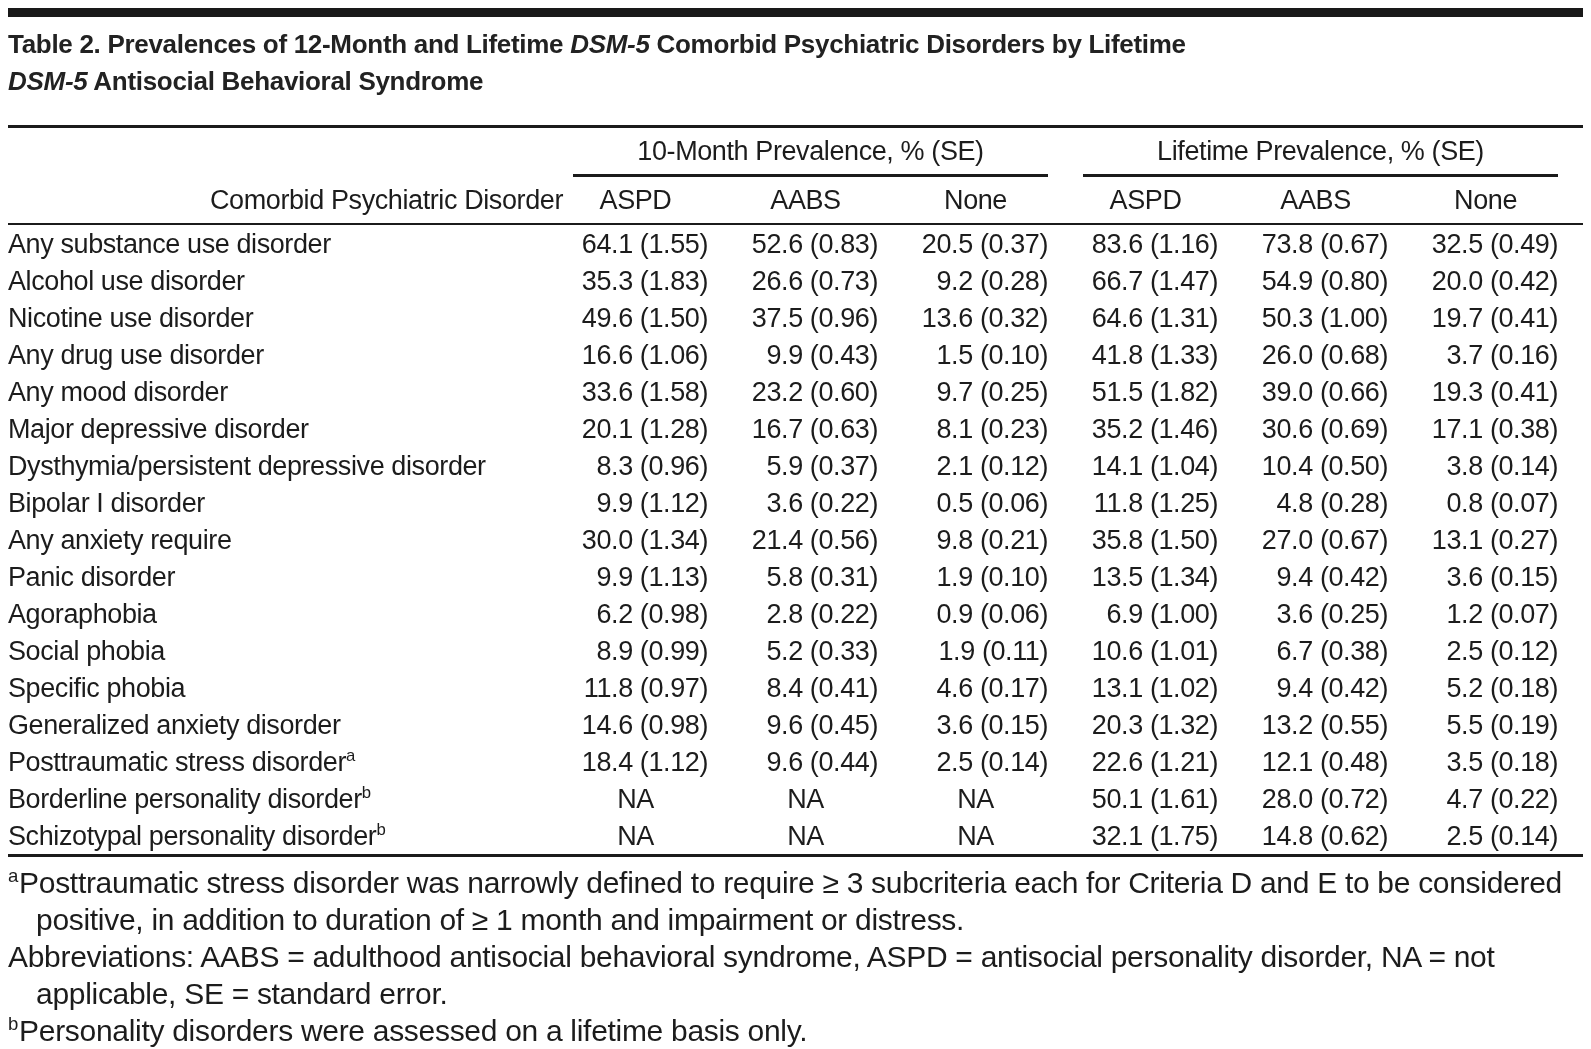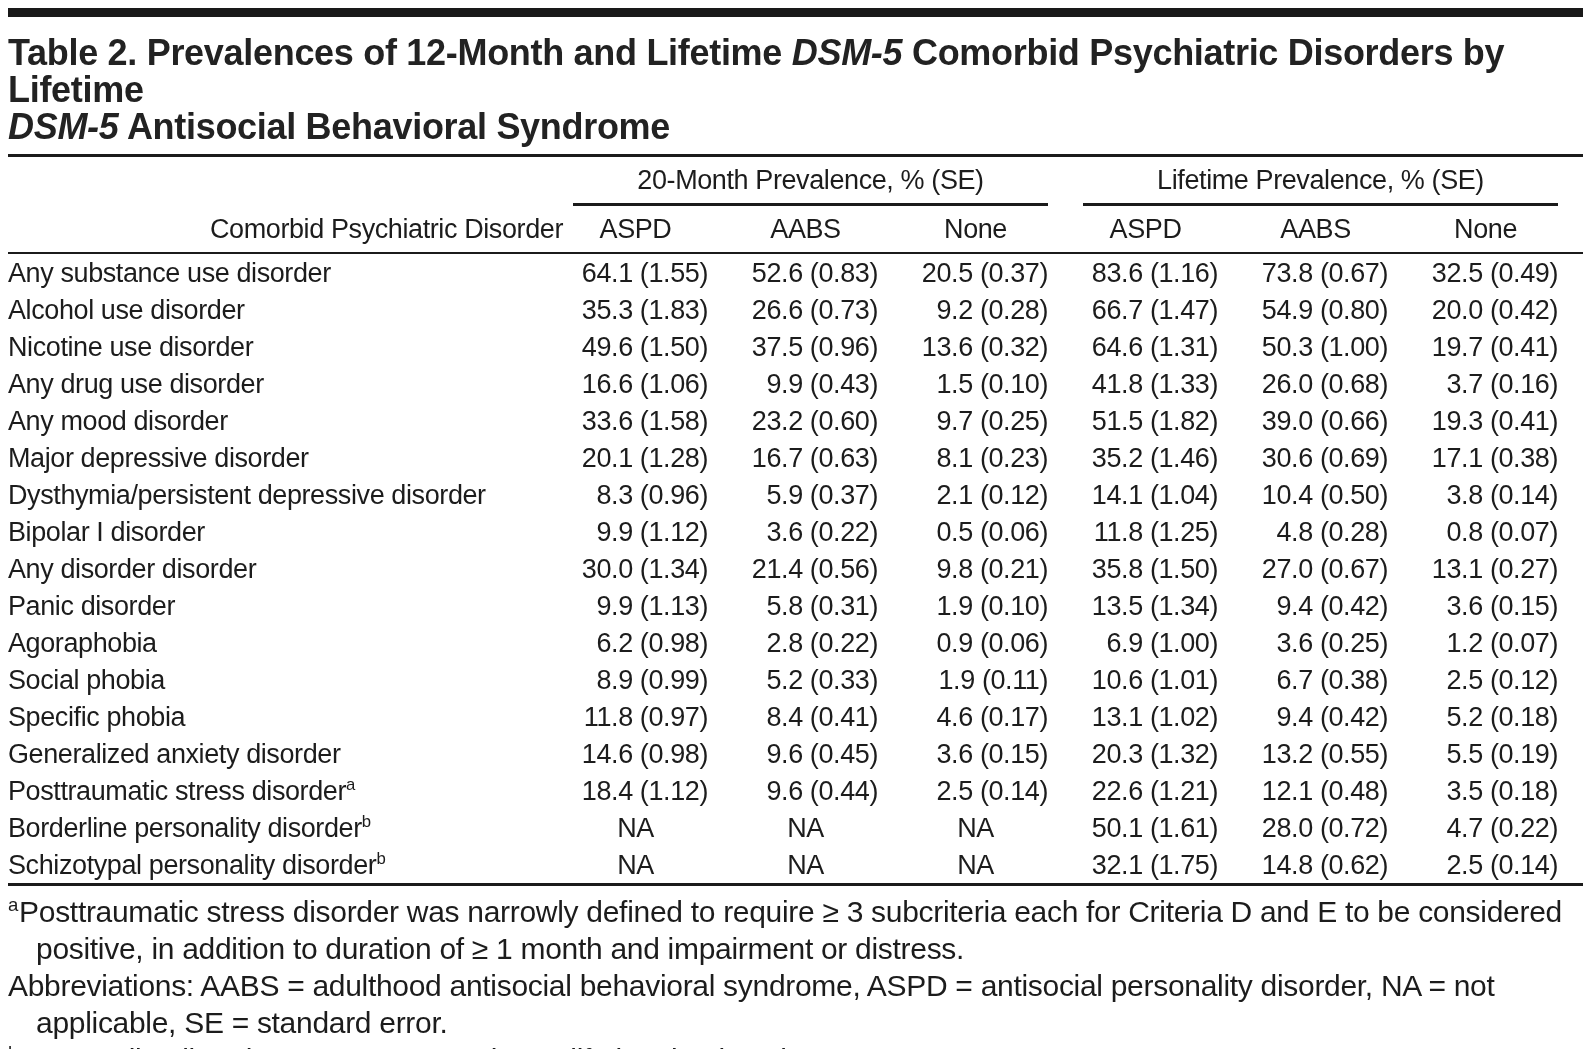--- a/index.html
+++ b/index.html
@@ -18,26 +18,26 @@
   .page {
     padding: 8px 8px 0 8px;
     box-sizing: border-box;
     width: 1591px;
   }
   .top-bar {
     height: 9px;
     background: #191919;
   }
   .title {
-    font-size: 36px;
+    font-size: 26px;
     font-weight: bold;
     line-height: 37px;
     letter-spacing: -0.3px;
-    margin: 17px 0 0 0;
-    padding-bottom: 9px;
+    margin: 9px 0 0 0;
+    padding-bottom: 25px;
     border-bottom: 3px solid #1b1b1b;
     color: #222222;
   }
   .title em { font-style: italic; }
 
   table.prevalence {
     width: 100%;
     border-collapse: collapse;
     table-layout: fixed;
     font-size: 27px;
@@ -125,21 +125,21 @@
         <col class="c-num">
         <col class="c-num">
       <col class="c-num">
         <col class="c-num">
         <col class="c-num">
     </colgroup>
     <thead>
       <tr class="group-row">
         <th></th>
         <th colspan="3">
-          <div class="group-label">20-Month Prevalence, % (SE)</div>
+          <div class="group-label">10-Month Prevalence, % (SE)</div>
         </th>
         <th colspan="3">
           <div class="group-label">Lifetime Prevalence, % (SE)</div>
         </th>
       </tr>
       <tr class="colhead-row">
         <th class="row-header">Comorbid Psychiatric Disorder</th>
         <th>ASPD</th>
         <th>AABS</th>
         <th>None</th>
@@ -215,21 +215,21 @@
         <tr>
           <td class="label">Bipolar I disorder</td>
           <td>9.9 (1.12)</td>
           <td>3.6 (0.22)</td>
           <td>0.5 (0.06)</td>
           <td>11.8 (1.25)</td>
           <td>4.8 (0.28)</td>
           <td>0.8 (0.07)</td>
         </tr>
         <tr>
-          <td class="label">Any disorder disorder</td>
+          <td class="label">Any anxiety require</td>
           <td>30.0 (1.34)</td>
           <td>21.4 (0.56)</td>
           <td>9.8 (0.21)</td>
           <td>35.8 (1.50)</td>
           <td>27.0 (0.67)</td>
           <td>13.1 (0.27)</td>
         </tr>
         <tr>
           <td class="label">Panic disorder</td>
           <td>9.9 (1.13)</td>

